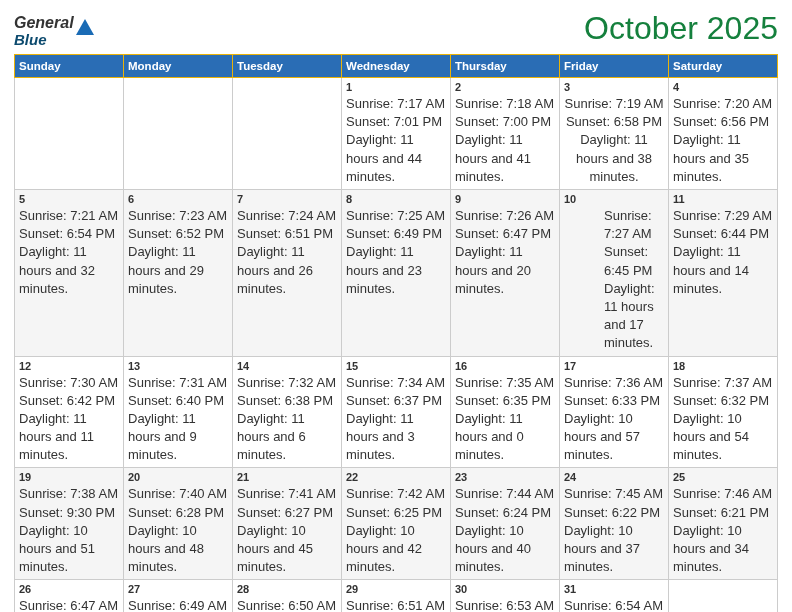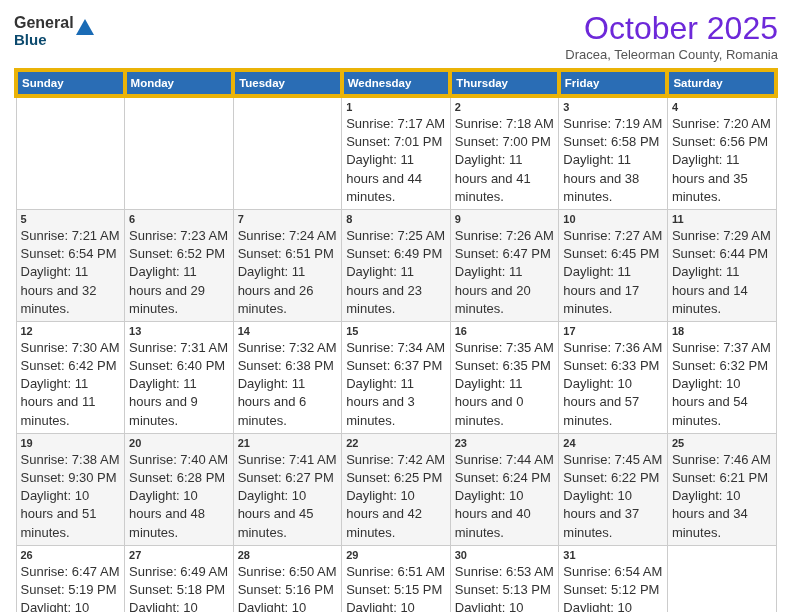--- a/index.html
+++ b/index.html
@@ -19,20 +19,21 @@
     .header {
       display: flex;
       justify-content: space-between;
       align-items: flex-start;
       margin-bottom: 6px;
     }
     .logo {
       display: flex;
       align-items: center;
       margin-top: 4px;
+      font-style: italic;
     }
     .logo-text {
       display: flex;
       flex-direction: column;
       line-height: 1.1;
     }
     .logo-general {
       font-size: 16px;
       font-weight: bold;
       color: #333;
@@ -46,40 +47,40 @@
       width: 18px;
       height: 18px;
       margin-left: 2px;
       margin-top: -8px;
     }
     .title-block {
       text-align: right;
     }
     .month-title {
       font-size: 32px;
-      color: #6d28d9;
+      color: #15803d;
       font-weight: normal;
     }
     .subtitle {
       font-size: 13px;
       color: #555;
     }
     table {
       width: 100%;
       border-collapse: collapse;
       table-layout: fixed;
     }
     thead tr th {
       background: #2a6db5;
       color: #fff;
       font-size: 11.5px;
       font-weight: bold;
       padding: 5px 4px;
       text-align: left;
-      border: 4px solid #eab308;
+      border: 1px solid #eab308;
     }
     tbody tr td {
       vertical-align: top;
       border: 1px solid #ccc;
       padding: 3px 4px;
       font-size: 9.5px;
       color: #333;
       height: 82px;
     }
     tbody tr:nth-child(even) td {
@@ -109,21 +110,20 @@
       <div class="logo-text">
         <span class="logo-general">General</span>
         <span class="logo-blue">Blue</span>
       </div>
       <svg class="logo-icon" viewBox="0 0 20 18" xmlns="http://www.w3.org/2000/svg">
         <polygon points="0,18 10,0 20,18" fill="#1a6bb5"></polygon>
       </svg>
     </div>
     <div class="title-block">
       <div class="month-title">October 2025</div>
-      <div class="subtitle">Dracea, Teleorman County, Romania</div>
     </div>
   </div>
 
   <table>
     <thead>
       <tr>
         <th>Sunday</th>
         <th>Monday</th>
         <th>Tuesday</th>
         <th>Wednesday</th>
@@ -144,21 +144,21 @@
 Daylight: 11 hours and 44 minutes.</div>
           </td>
           <td>
             <span class="day-num">2</span>
             <div class="day-info" style="white-space: pre-line;">Sunrise: 7:18 AM
 Sunset: 7:00 PM
 Daylight: 11 hours and 41 minutes.</div>
           </td>
           <td>
             <span class="day-num">3</span>
-            <div class="day-info" style="white-space: pre-line;">Sunrise: 7:19 AM
+            <div class="day-info" style="white-space: pre-line; text-align: center;">Sunrise: 7:19 AM
 Sunset: 6:58 PM
 Daylight: 11 hours and 38 minutes.</div>
           </td>
           <td>
             <span class="day-num">4</span>
             <div class="day-info" style="white-space: pre-line;">Sunrise: 7:20 AM
 Sunset: 6:56 PM
 Daylight: 11 hours and 35 minutes.</div>
           </td>
         </tr>
@@ -188,21 +188,21 @@
 Daylight: 11 hours and 23 minutes.</div>
           </td>
           <td>
             <span class="day-num">9</span>
             <div class="day-info" style="white-space: pre-line;">Sunrise: 7:26 AM
 Sunset: 6:47 PM
 Daylight: 11 hours and 20 minutes.</div>
           </td>
           <td>
             <span class="day-num">10</span>
-            <div class="day-info" style="white-space: pre-line;">Sunrise: 7:27 AM
+            <div class="day-info" style="white-space: pre-line; margin-left: 40px;">Sunrise: 7:27 AM
 Sunset: 6:45 PM
 Daylight: 11 hours and 17 minutes.</div>
           </td>
           <td>
             <span class="day-num">11</span>
             <div class="day-info" style="white-space: pre-line;">Sunrise: 7:29 AM
 Sunset: 6:44 PM
 Daylight: 11 hours and 14 minutes.</div>
           </td>
         </tr>

